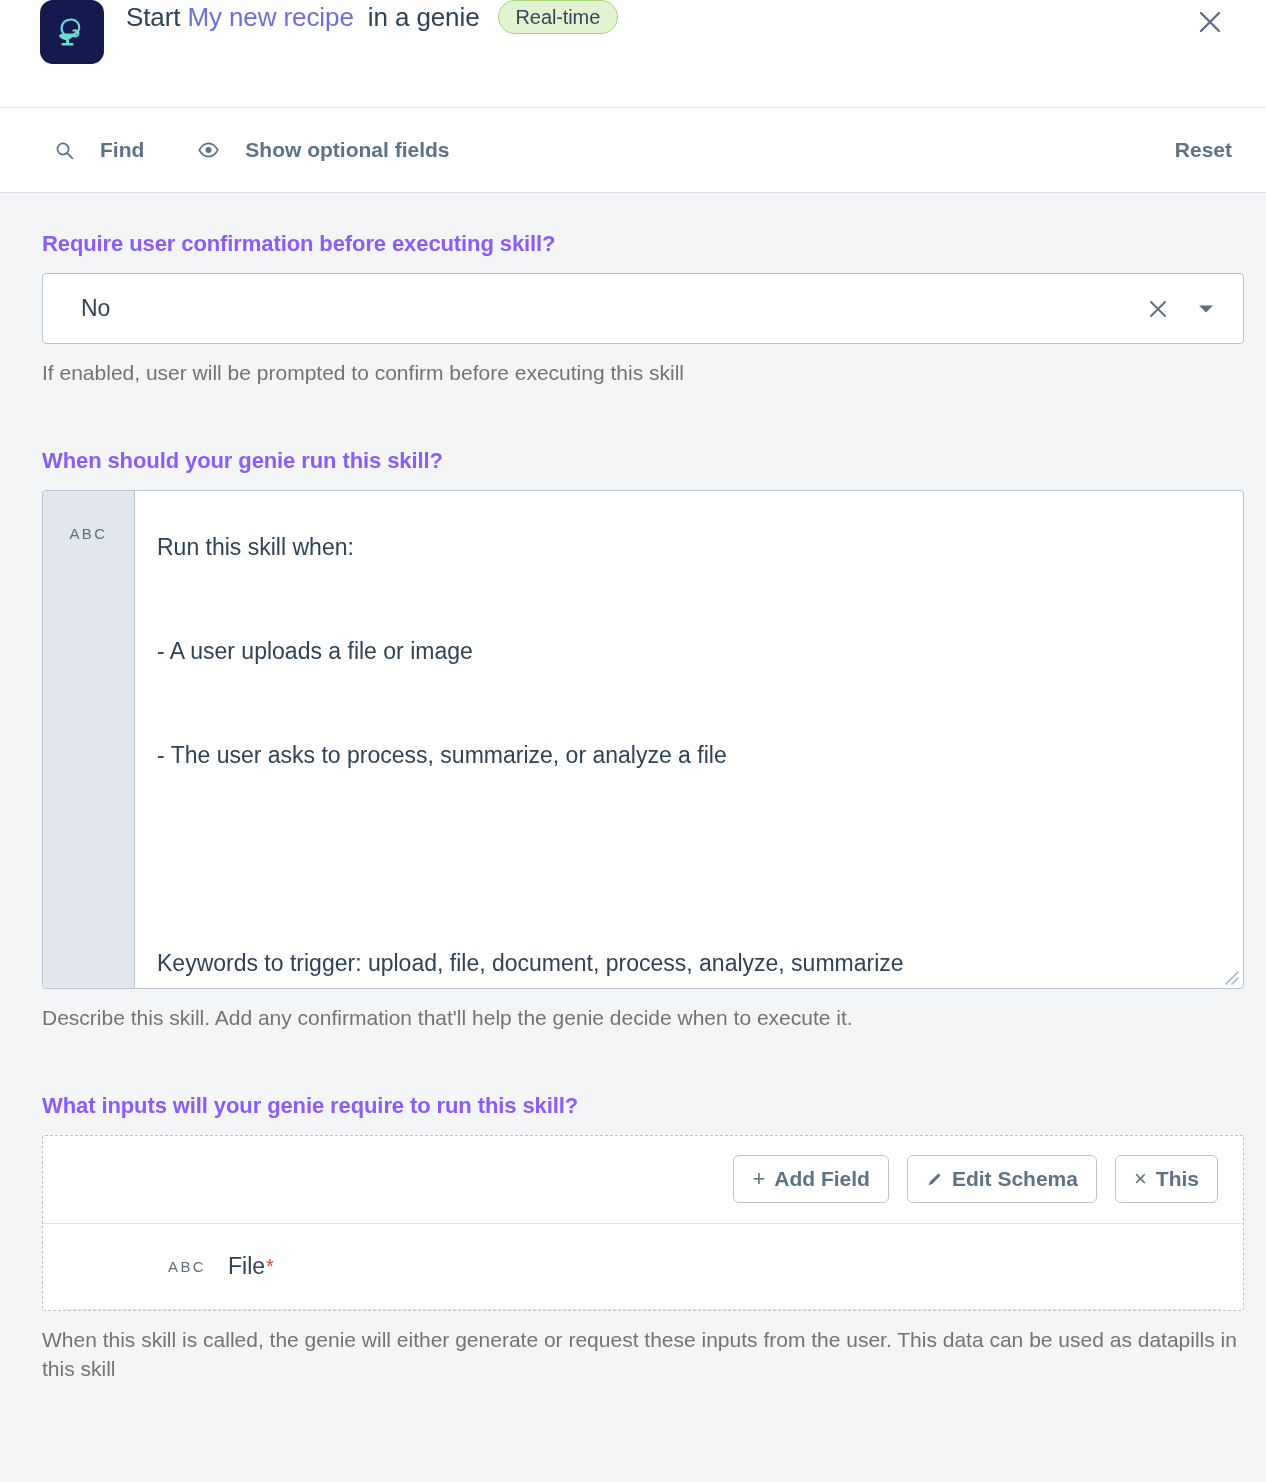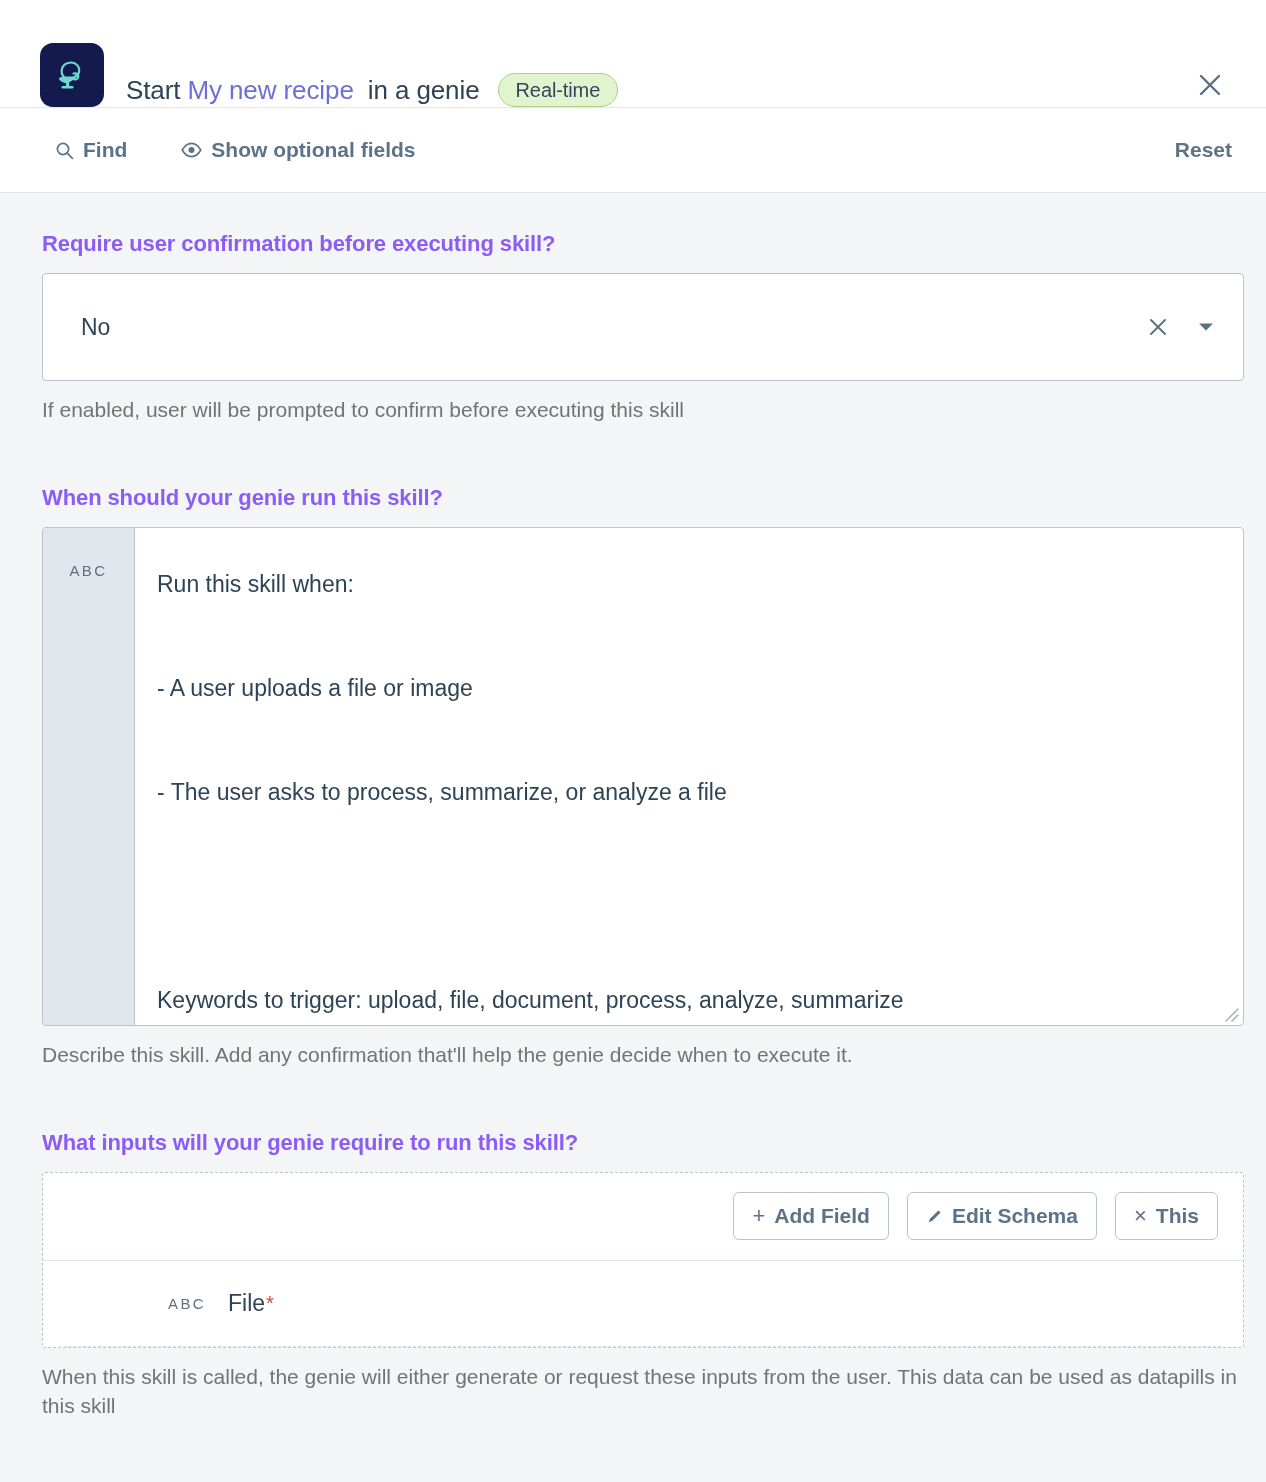--- a/index.html
+++ b/index.html
@@ -13,22 +13,22 @@
     font-family: "Liberation Sans", sans-serif;
     color: #2e4356;
     overflow: hidden;
   }
 
   
   .titlebar {
     height: 108px;
     background: #ffffff;
     display: flex;
-    align-items: flex-end;
-    padding: 12px 34px 0 40px;
+    align-items: flex-start;
+    padding: 0 34px 0 40px;
     border-bottom: 1px solid #e3e7ec;
   }
   .app-logo {
     width: 64px; height: 64px;
     background: #141a4e;
     border-radius: 13px;
     flex: 0 0 auto;
     display: flex; align-items: center; justify-content: center;
   }
   .title-text {
@@ -73,21 +73,21 @@
     height: 85px;
     background: #ffffff;
     display: flex;
     align-items: center;
     padding: 0 34px 0 55px;
     border-bottom: 1px solid #dfe4ea;
   }
   .tool-link {
     display: flex;
     align-items: center;
-    gap: 9px;
+    gap: 26px;
     font-size: 21px;
     font-weight: bold;
     color: #5b7287;
     cursor: pointer;
     margin-right: 54px;
     white-space: nowrap;
     text-align: center;
   }
   .tool-link svg { display: block; }
   .tool-reset {
@@ -113,21 +113,21 @@
   .field-hint {
     font-size: 21px;
     color: #737373;
     margin: 14px 0 0 0;
     line-height: 1.42;
   }
 
   
   .select-box {
     position: relative;
-    height: 108px;
+    height: 71px;
     background: #ffffff;
     border: 1px solid #b8c4ce;
     border-radius: 4px;
     display: flex;
     align-items: center;
     padding: 0 16px 0 38px;
     width: 1202px;
   }
   .select-value {
     font-size: 23px;

